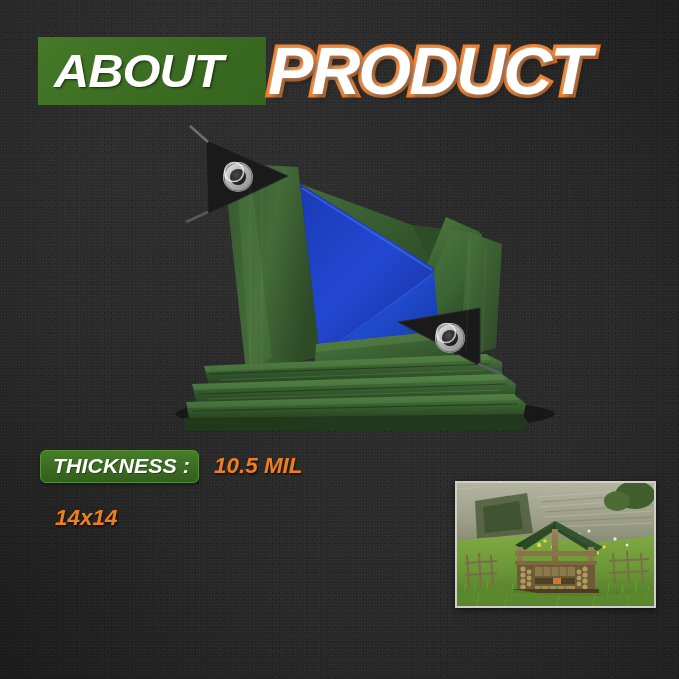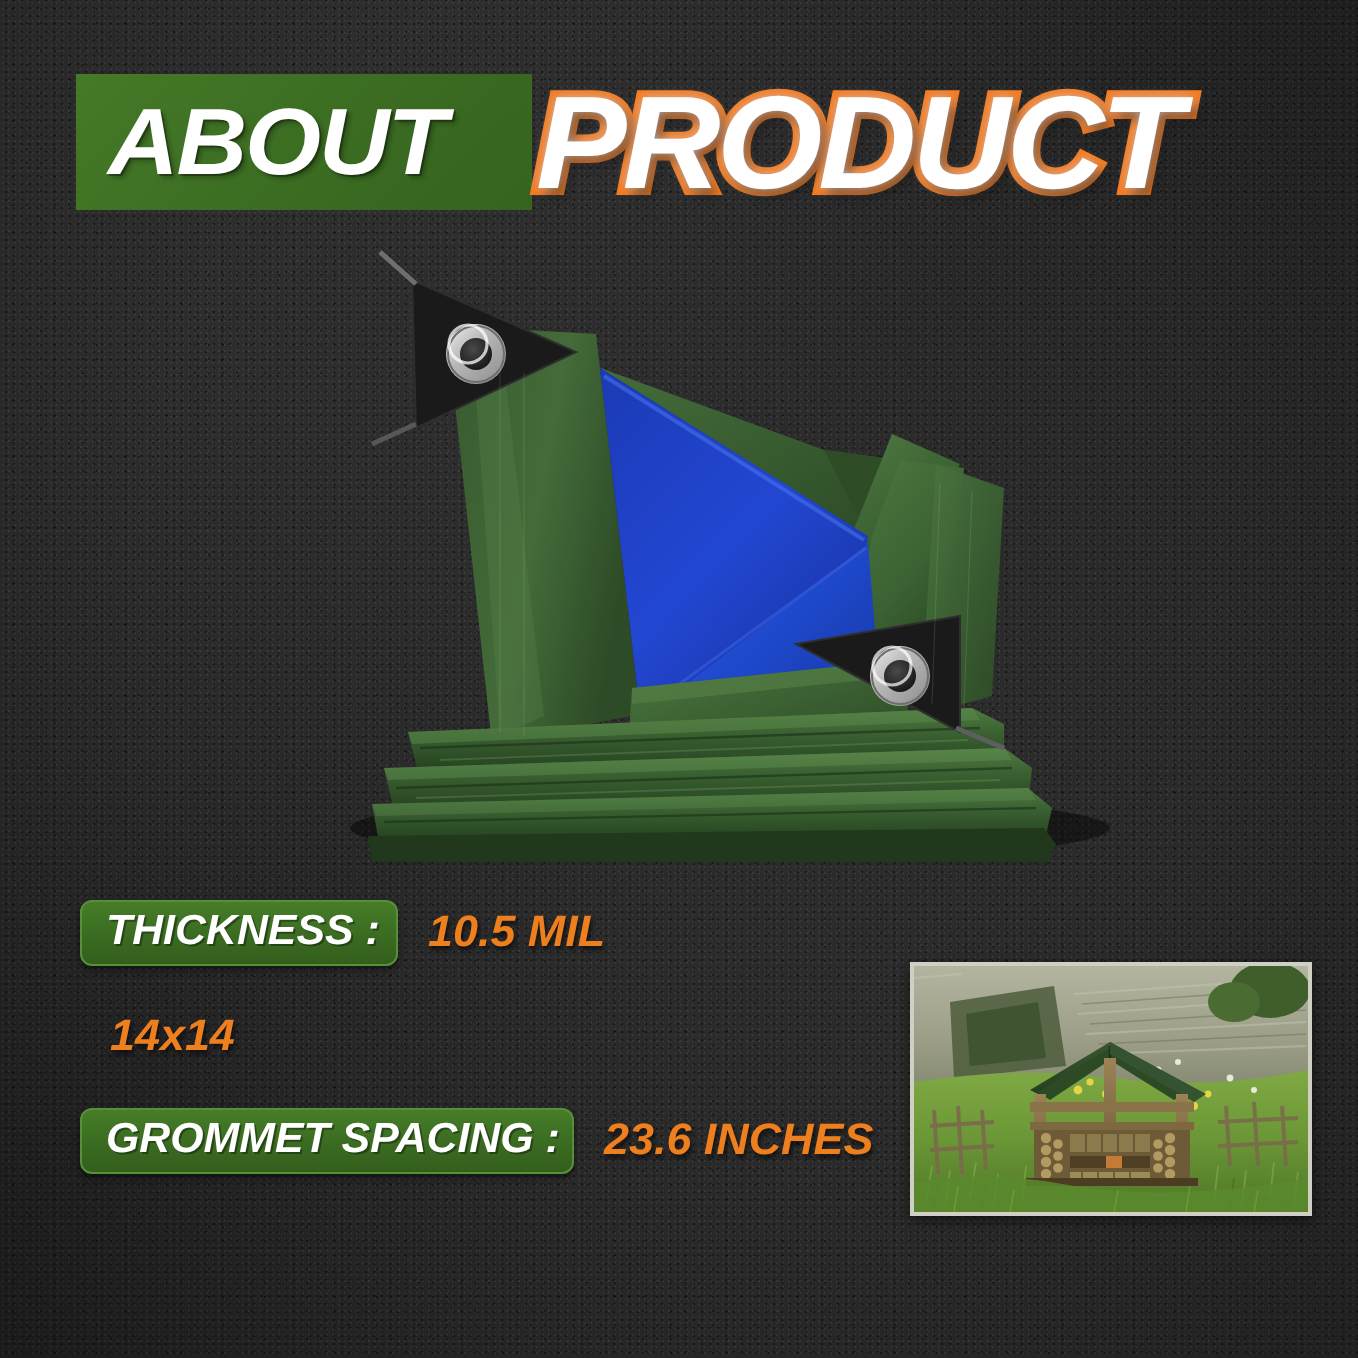--- a/index.html
+++ b/index.html
@@ -291,26 +291,20 @@
       <span class="spec-pill">
         <span class="spec-label">THICKNESS :</span>
       </span>
       <span class="spec-value">10.5 MIL</span>
     </div>
 
     <div class="spec-row">
       <span class="spec-value">14x14</span>
     </div>
 
-    <div class="spec-row">
-      <span class="spec-pill">
-        <span class="spec-label">GROMMET SPACING :</span>
-      </span>
-      <span class="spec-value">23.6 INCHES</span>
-    </div>
 
 
   </div>
 
   <div id="inset-photo">
     <svg viewBox="0 0 197 123" width="197" height="123">
       <defs>
         <linearGradient id="wallG" x1="0" y1="0" x2="0" y2="1">
           <stop offset="0%" stop-color="#b3b5a0"></stop>
           <stop offset="55%" stop-color="#9a9c86"></stop>

